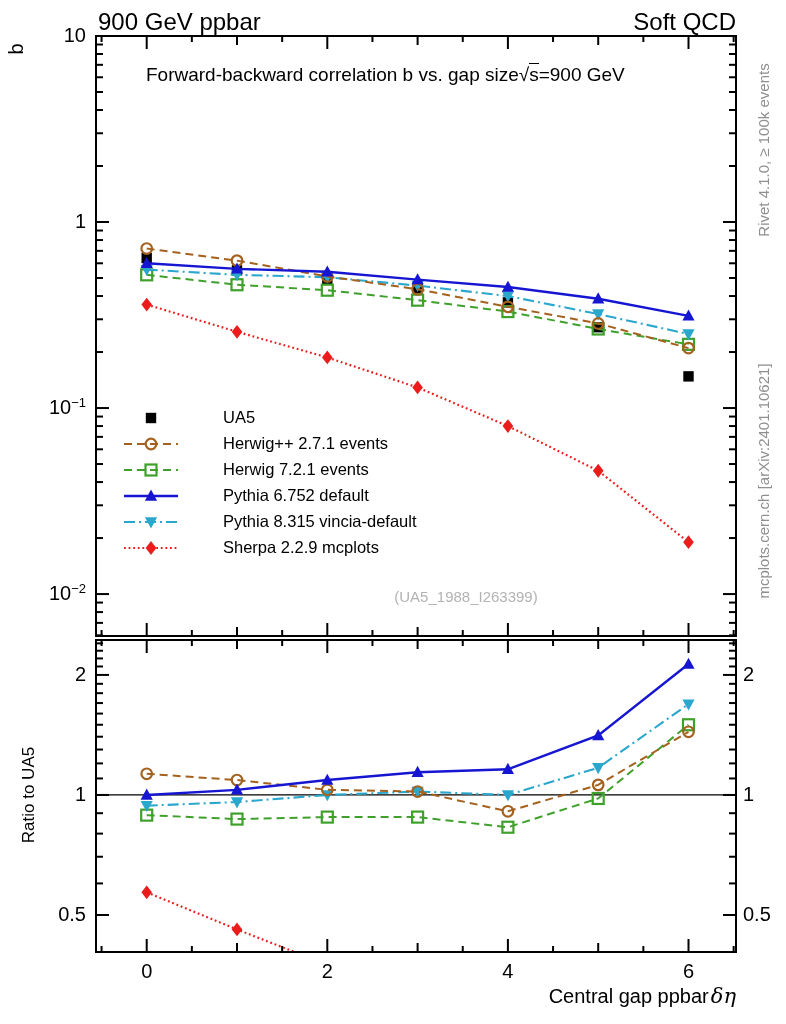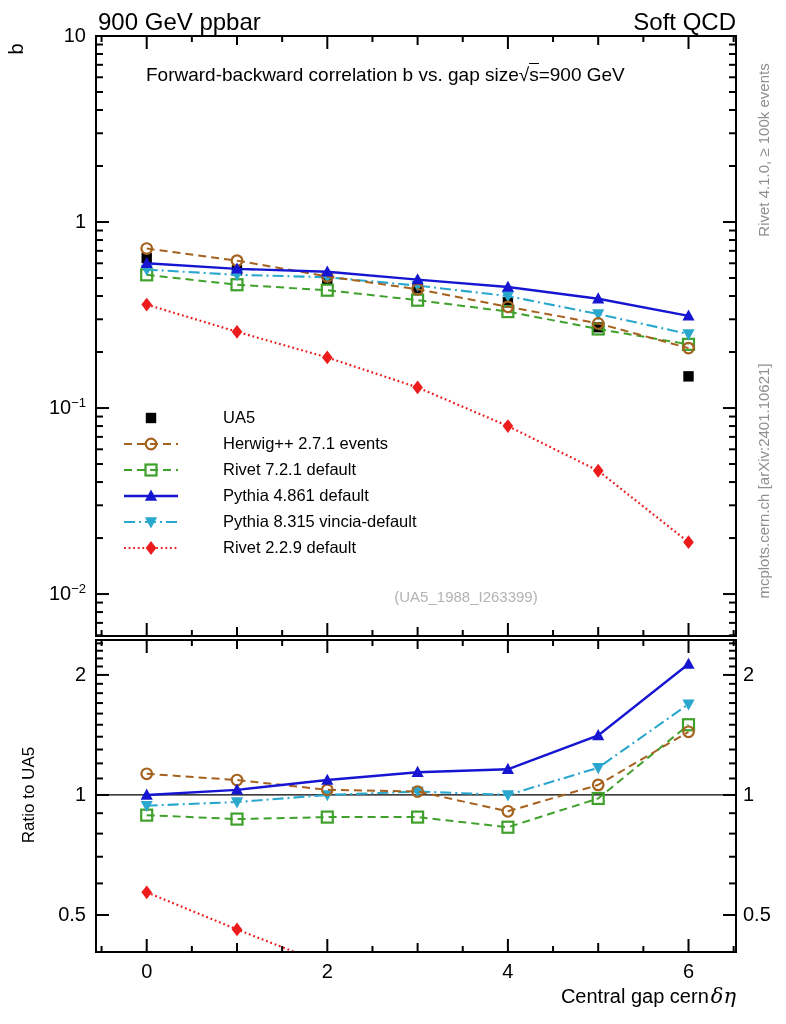--- a/index.html
+++ b/index.html
@@ -319,21 +319,21 @@
 
   <div class="lbl hdr" style="left:98px;top:8px;">900 GeV ppbar</div>
   <div class="lbl hdr" style="right:50px;top:8px;">Soft QCD</div>
 
   <div class="lbl title" style="left:114px;top:64px;"><span>Forward-backward correlation b  vs. gap size</span><span>√</span><span class="sqrt-arg">s</span><span>=900 GeV</span></div>
 
   <div class="lbl watermark">(UA5_1988_I263399)</div>
 
   <div class="lbl rot axis-y-main" style="left:16px;top:49px;">b</div>
   <div class="lbl rot axis-y-ratio" style="left:29px;top:795px;">Ratio to UA5</div>
-  <div class="lbl axis-x"><span>Central gap cern</span><span class="greek">δη</span></div>
+  <div class="lbl axis-x"><span>Central gap ppbar</span><span class="greek">δη</span></div>
 
   <div class="lbl rot sidenote" style="left:763px;top:150px;">Rivet 4.1.0, ≥ 100k events</div>
   <div class="lbl rot sidenote" style="left:763px;top:481px;">mcplots.cern.ch [arXiv:2401.10621]</div>
 
   <div id="ticklabels">
       <div class="ticklab" style="left: 124.703px; top: 960px; width: 44px; text-align: center;">0</div>
       <div class="ticklab" style="left: 305.303px; top: 960px; width: 44px; text-align: center;">2</div>
       <div class="ticklab" style="left: 485.903px; top: 960px; width: 44px; text-align: center;">4</div>
       <div class="ticklab" style="left: 666.502px; top: 960px; width: 44px; text-align: center;">6</div>
       <div class="ticklab" style="right: 700px; top: 24px; text-align: right;">10</div>
@@ -360,38 +360,38 @@
           <line x1="2" y1="10" x2="56" y2="10" stroke="#a5611e" stroke-width="2" stroke-dasharray="8 5"></line>
           <circle cx="29" cy="10" r="5.3" fill="none" stroke="#a5611e" stroke-width="2.2"></circle>
         </svg>
         <span class="legend-label">Herwig++ 2.7.1 events</span>
       </div>
       <div class="legend-row">
         <svg width="58" height="20">
           <line x1="2" y1="10" x2="56" y2="10" stroke="#3fa12c" stroke-width="2" stroke-dasharray="8 5"></line>
           <rect x="23.5" y="4.5" width="11" height="11" fill="none" stroke="#3fa12c" stroke-width="2.2"></rect>
         </svg>
-        <span class="legend-label">Rivet 7.2.1 default</span>
+        <span class="legend-label">Herwig 7.2.1 events</span>
       </div>
       <div class="legend-row">
         <svg width="58" height="20">
           <line x1="2" y1="10" x2="56" y2="10" stroke="#1616d2" stroke-width="2.4"></line>
           <path d="M 29 3.5999999999999996 L 35.1 14.7 L 22.9 14.7 Z" fill="#1616d2"></path>
         </svg>
-        <span class="legend-label">Pythia 4.861 default</span>
+        <span class="legend-label">Pythia 6.752 default</span>
       </div>
       <div class="legend-row">
         <svg width="58" height="20">
           <line x1="2" y1="10" x2="56" y2="10" stroke="#2aa7cd" stroke-width="2.1" stroke-dasharray="11 4 2 4"></line>
           <path d="M 29 16.4 L 35.1 5.3 L 22.9 5.3 Z" fill="#2aa7cd"></path>
         </svg>
         <span class="legend-label">Pythia 8.315 vincia-default</span>
       </div>
       <div class="legend-row">
         <svg width="58" height="20">
           <line x1="2" y1="10" x2="56" y2="10" stroke="#ec1c1c" stroke-width="2.2" stroke-dasharray="1.8 2.8"></line>
           <path d="M 29 3.0999999999999996 L 34.3 10 L 29 16.9 L 23.7 10 Z" fill="#ec1c1c"></path>
         </svg>
-        <span class="legend-label">Rivet 2.2.9 default</span>
+        <span class="legend-label">Sherpa 2.2.9 mcplots</span>
       </div>
     </div>
 
 </div>
 
 </body></html>

